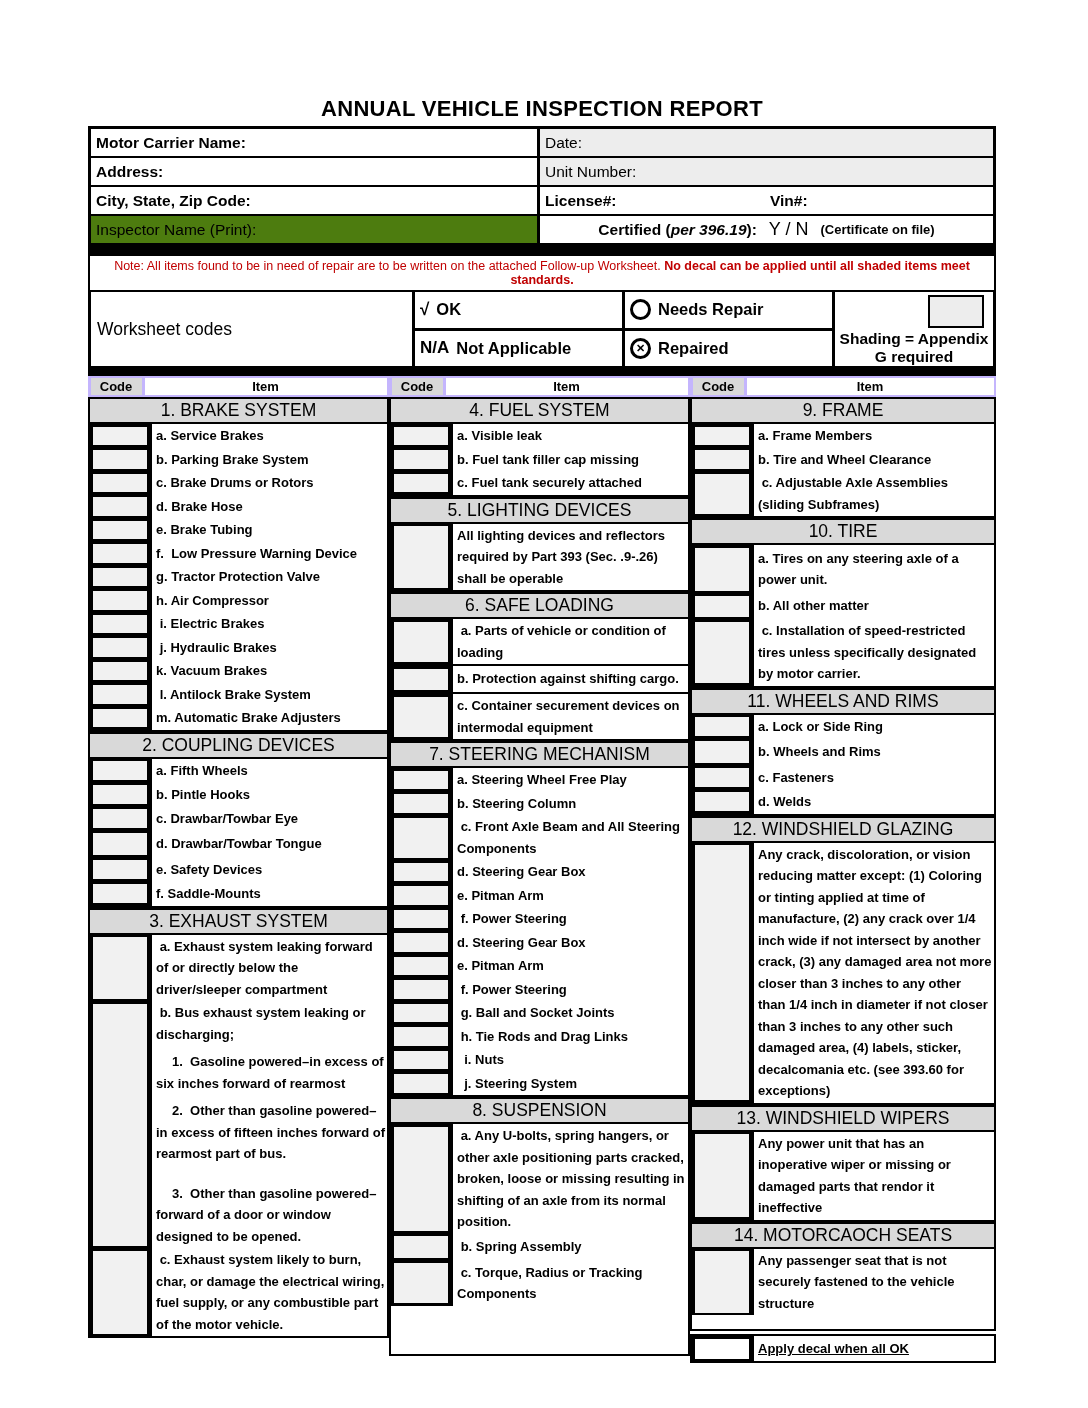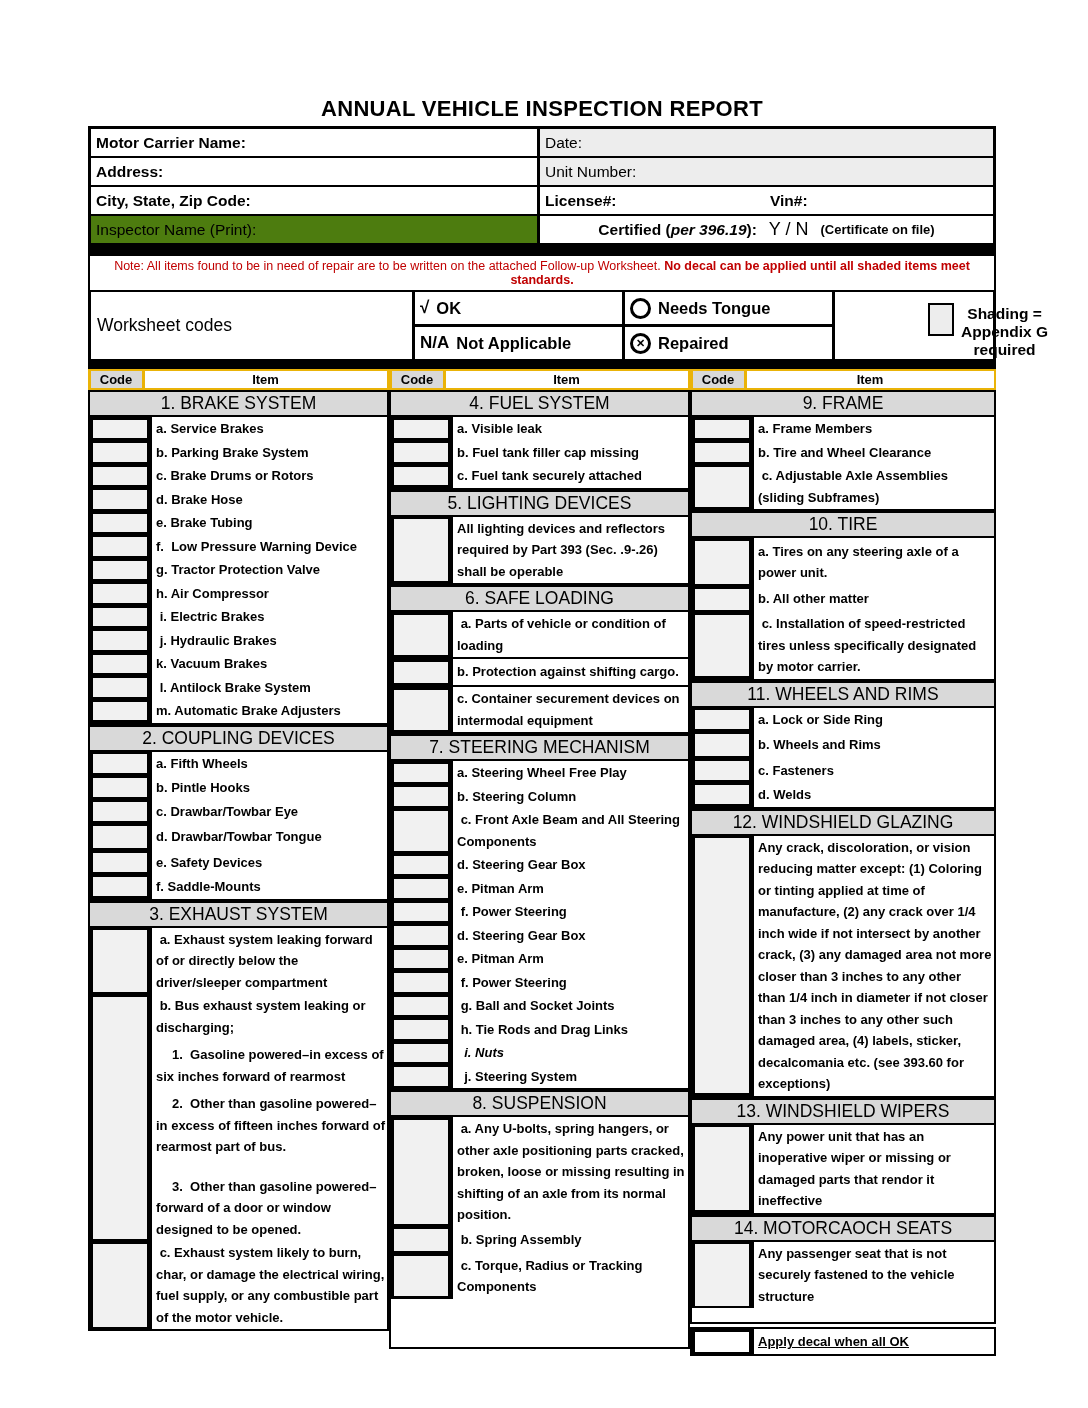--- a/index.html
+++ b/index.html
@@ -37,29 +37,29 @@
   .codes-label{width:315px;flex-shrink:0;border-right:3px solid #000;display:flex;
                align-items:center;padding-left:6px;font-size:17.5px;}
   .codes-mid{width:207px;flex-shrink:0;border-right:3px solid #000;display:flex;flex-direction:column;}
   .codes-cell{flex:1;display:flex;align-items:center;padding-left:5px;font-size:16.5px;
               font-weight:bold;border-top:3px solid #000;min-height:26px;gap:7px;}
   .codes-cell:first-child{border-top:none;}
   .sym{font-size:17px;font-weight:bold;}
   .circ{width:15px;height:15px;border:3px solid #000;border-radius:50%;flex-shrink:0;
         display:flex;align-items:center;justify-content:center;}
   .circ span{font-size:11px;font-weight:bold;line-height:1;}
-  .codes-right{flex:1;display:flex;flex-direction:row;padding-top:3px;margin-top:8px;}
+  .codes-right{flex:1;display:flex;flex-direction:column;padding-top:3px;}
   .shade-box{width:52px;height:29px;background:#ededed;border:2.5px solid #000;margin-left:93px;}
   .shade-text{font-size:15.5px;font-weight:bold;text-align:center;margin-top:2px;}
 
   
   .cols{display:flex;align-items:flex-start;}
   .col{width:301px;flex-shrink:0;}
   .col-wide{width:306px;}
-  .col-head{display:flex;background:#eab308;padding:2px 2.5px;gap:3px;}
+  .col-head{display:flex;background:#c4b5fd;padding:2px 2.5px;gap:3px;}
   .ch-code{width:51px;background:#d9d9d9;text-align:center;font-weight:bold;font-size:13px;
            padding:1px 0;flex-shrink:0;}
   .ch-item{flex:1;background:#fff;text-align:center;font-weight:bold;font-size:13px;padding:1px 0;}
   .section{border-left:2.5px solid #000;border-right:2.5px solid #000;border-bottom:2.5px solid #000;}
   .sec-header{background:#d9d9d9;border-top:2.5px solid #000;border-bottom:2.5px solid #000;
               text-align:center;font-size:17.5px;padding:1px 0;}
   .no-title{border-top:2.5px solid #000;margin-top:3px;text-decoration:underline;}
   .row{display:flex;min-height:22px;}
   .row.bt{border-top:2.5px solid #000;}
   .code-cell{width:54px;flex-shrink:0;background:#000;display:flex;padding:2.5px 3px;}
@@ -138,21 +138,21 @@
         <span>OK</span>
       </div>
       <div class="codes-cell">
         <span class="sym">N/A</span>
         <span>Not Applicable</span>
       </div>
     </div>
     <div class="codes-mid">
       <div class="codes-cell">
         <span class="circ"></span>
-        <span>Needs Tongue</span>
+        <span>Needs Repair</span>
       </div>
       <div class="codes-cell">
         <span class="circ">
             <span>✕</span>
           </span>
         <span>Repaired</span>
       </div>
     </div>
     <div class="codes-right">
       <div class="shade-box"></div>
@@ -510,21 +510,21 @@
             </div>
           </div>
           <div class="row" style="min-height: 23.3px;">
             <div class="code-cell">
               <div class="code-box"></div>
             </div>
             <div class="item-cell">
               <div class="it-text"> h. Tie Rods and Drag Links</div>
             </div>
           </div>
-          <div class="row" style="min-height: 23.3px; font-style: italic;">
+          <div class="row" style="min-height: 23.3px;">
             <div class="code-cell">
               <div class="code-box"></div>
             </div>
             <div class="item-cell">
               <div class="it-text">  i. Nuts</div>
             </div>
           </div>
           <div class="row" style="min-height: 23.3px;">
             <div class="code-cell">
               <div class="code-box"></div>

